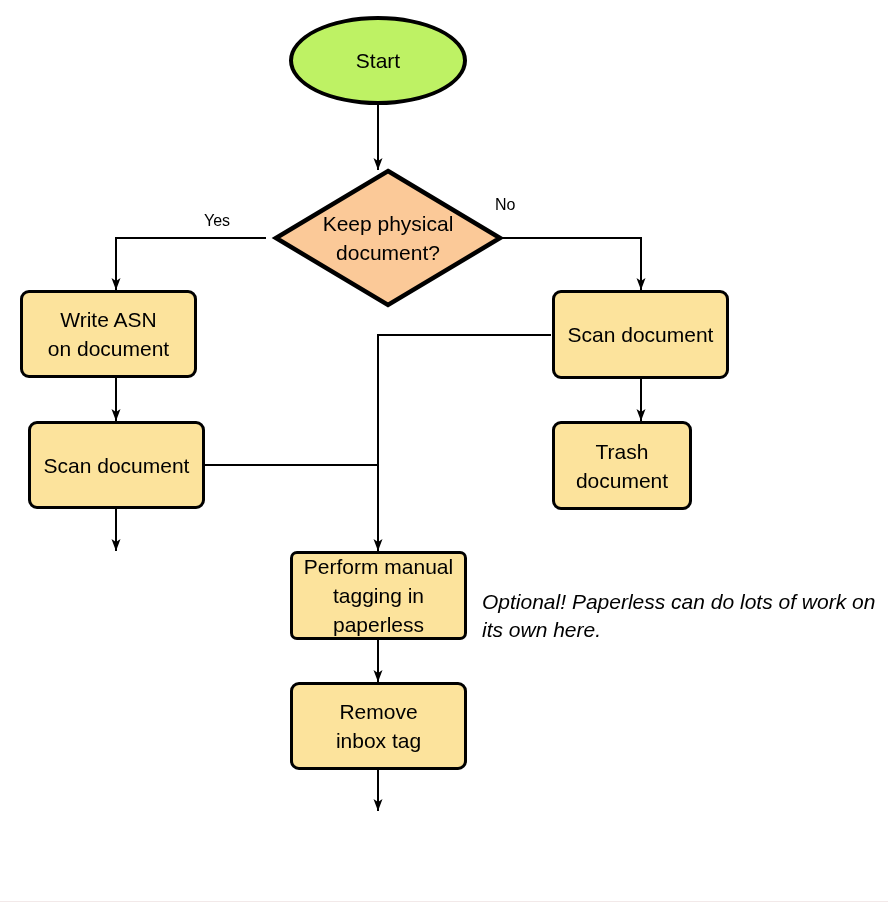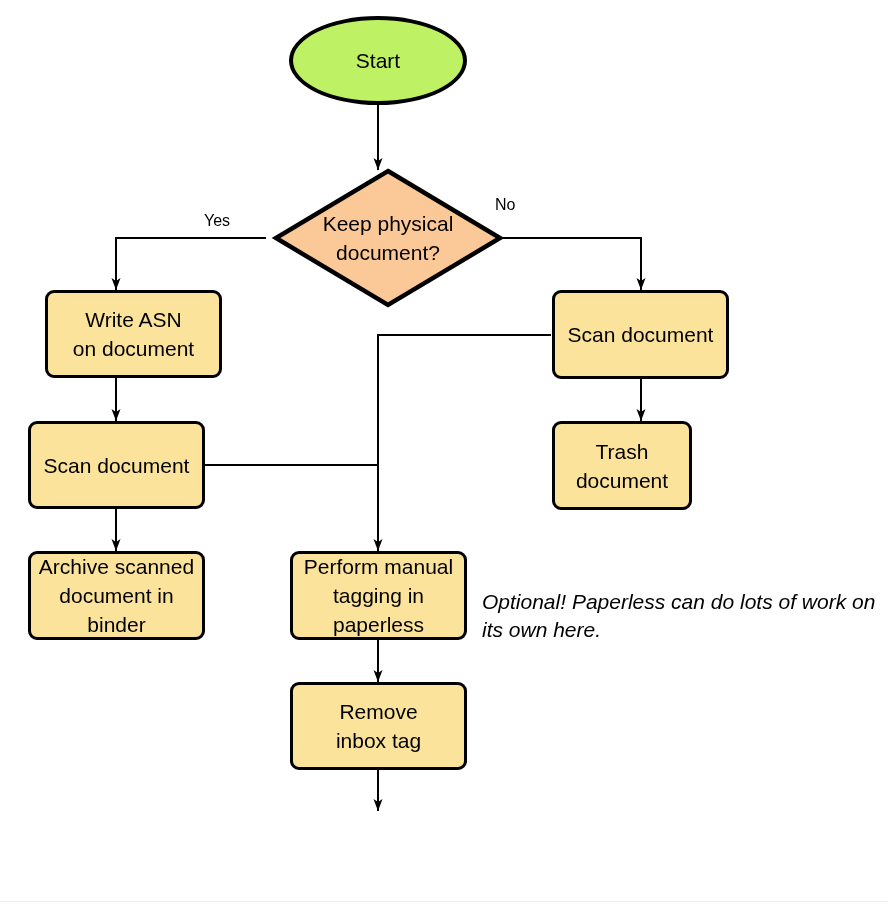--- a/index.html
+++ b/index.html
@@ -115,41 +115,36 @@
     <svg width="236" height="142" viewBox="0 0 236 142" xmlns="http://www.w3.org/2000/svg">
       <polygon points="118,4 230,71 118,138 6,71" fill="#FBC998" stroke="#000000" stroke-width="4.5"></polygon>
     </svg>
     <div class="diamond-label">Keep physical
 document?</div>
   </div>
 
   <div class="edge-label" style="left:204px; top:211px;">Yes</div>
   <div class="edge-label" style="left:495px; top:195px;">No</div>
 
-  <div class="node process" style="left:45px; top:290px; width:177px; height:88px;">
+  <div class="node process" style="left:20px; top:290px; width:177px; height:88px;">
     <span>Write ASN
 on document</span>
   </div>
   <div class="node process" style="left:28px; top:421px; width:177px; height:88px;">
     <span>Scan document</span>
-  </div>
-  <div class="node process" style="left:28px; top:551px; width:177px; height:89px;">
-    <span>Archive scanned
-document in
-binder</span>
   </div>
 
   <div class="node process" style="left:552px; top:290px; width:177px; height:89px;">
     <span>Scan document</span>
   </div>
   <div class="node process" style="left:552px; top:421px; width:140px; height:89px;">
     <span>Trash document</span>
   </div>
 
-  <div class="node process" style="left:290px; top:551px; width:177px; height:89px;">
+  <div class="node process" style="left:290px; top:551px; width:177px; height:89px;border-radius:7px;">
     <span>Perform manual
 tagging in
 paperless</span>
   </div>
   <div class="node process" style="left:290px; top:682px; width:177px; height:88px;">
     <span>Remove
 inbox tag</span>
   </div>
 
 

